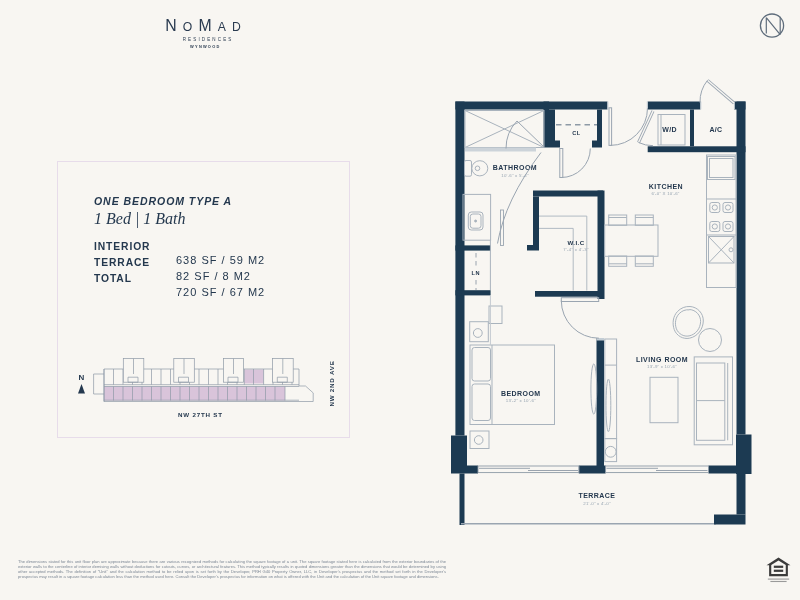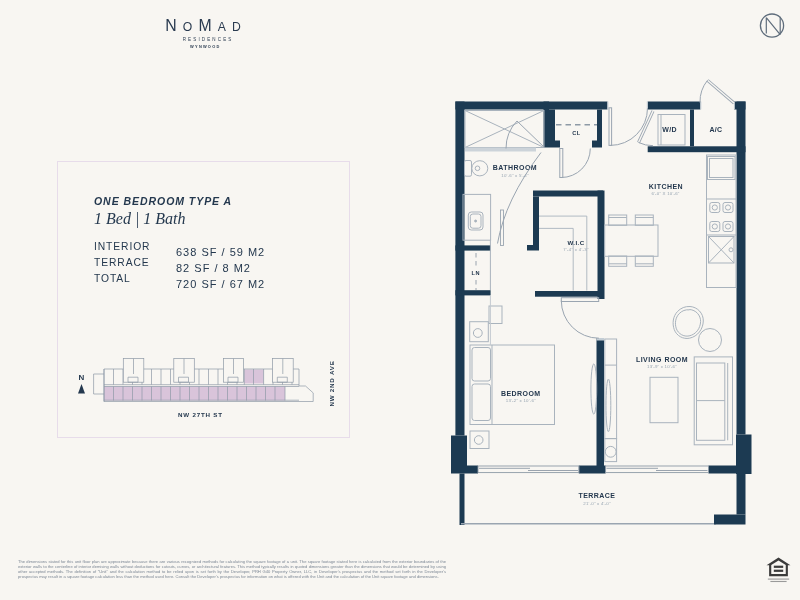--- a/index.html
+++ b/index.html
@@ -30,24 +30,24 @@
   <circle cx="14" cy="13.6" r="11.6" fill="none" stroke="#5f6d7c" stroke-width="1.3"></circle>
   <path d="M8.3 5.6 V21.6 M8.3 5.6 L22.2 22.6 M22.2 22.6 V4.8" fill="none" stroke="#5f6d7c" stroke-width="1.2"></path>
 </svg>
 
 <div class="abs" style="left:57px;top:161px;width:291px;height:275px;border:1.6px solid #e7dcea;"></div>
 
 <div class="abs navy" style="left:94px;top:195px;font-size:10.5px;font-weight:bold;letter-spacing:0.95px;font-style:italic;">ONE BEDROOM TYPE A</div>
 
 <div class="abs navy" style="left:94px;top:210px;font-size:16px;font-style:italic;font-family:'Liberation Serif',serif;">1 Bed | 1 Bath</div>
 
-<div class="abs navy" style="left:94px;top:238.5px;font-size:10.3px;font-weight:normal;letter-spacing:0.9px;line-height:16.2px;">
+<div class="abs navy" style="left:94px;top:238.5px;font-size:10.3px;font-weight:bold;letter-spacing:0.9px;line-height:16.2px;">
   INTERIOR<br>TERRACE<br>TOTAL
 </div>
-<div class="abs navy" style="left:176px;top:244px;font-size:11px;letter-spacing:1px;line-height:16.2px;">
+<div class="abs navy" style="left:176px;top:252px;font-size:11px;letter-spacing:1px;line-height:16.2px;">
   638 SF / 59 M2<br>82 SF / 8 M2<br>720 SF / 67 M2
 </div>
 
 <svg class="abs" style="left:57px;top:340px;" width="291" height="90" viewBox="0 0 291 90">
   <g transform="translate(-57,-340)">
 
     <g stroke="#8e99a6" stroke-width="0.7" fill="none">
 
       <rect x="104" y="386.5" width="181" height="14" fill="#d9c4da" stroke="none"></rect>
 

